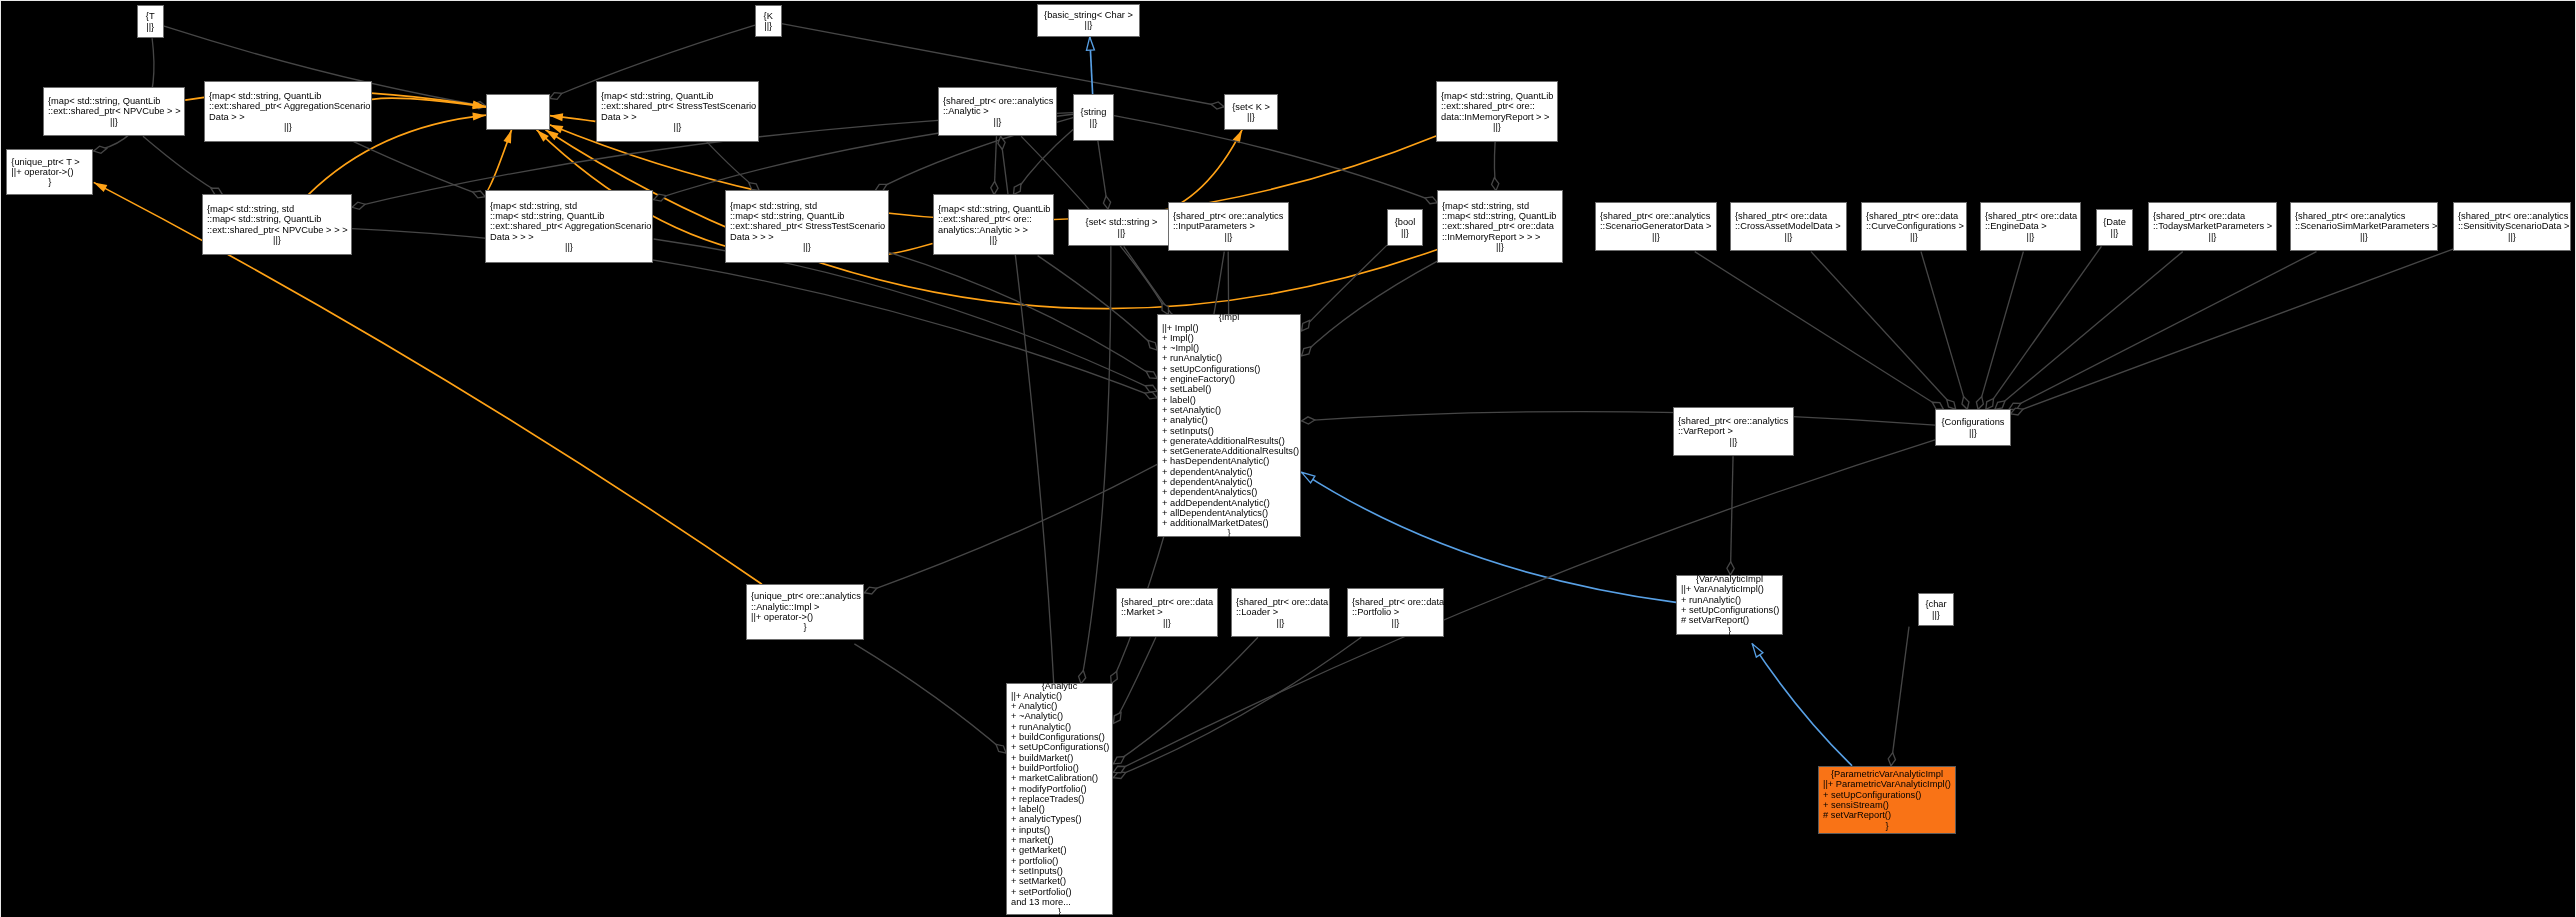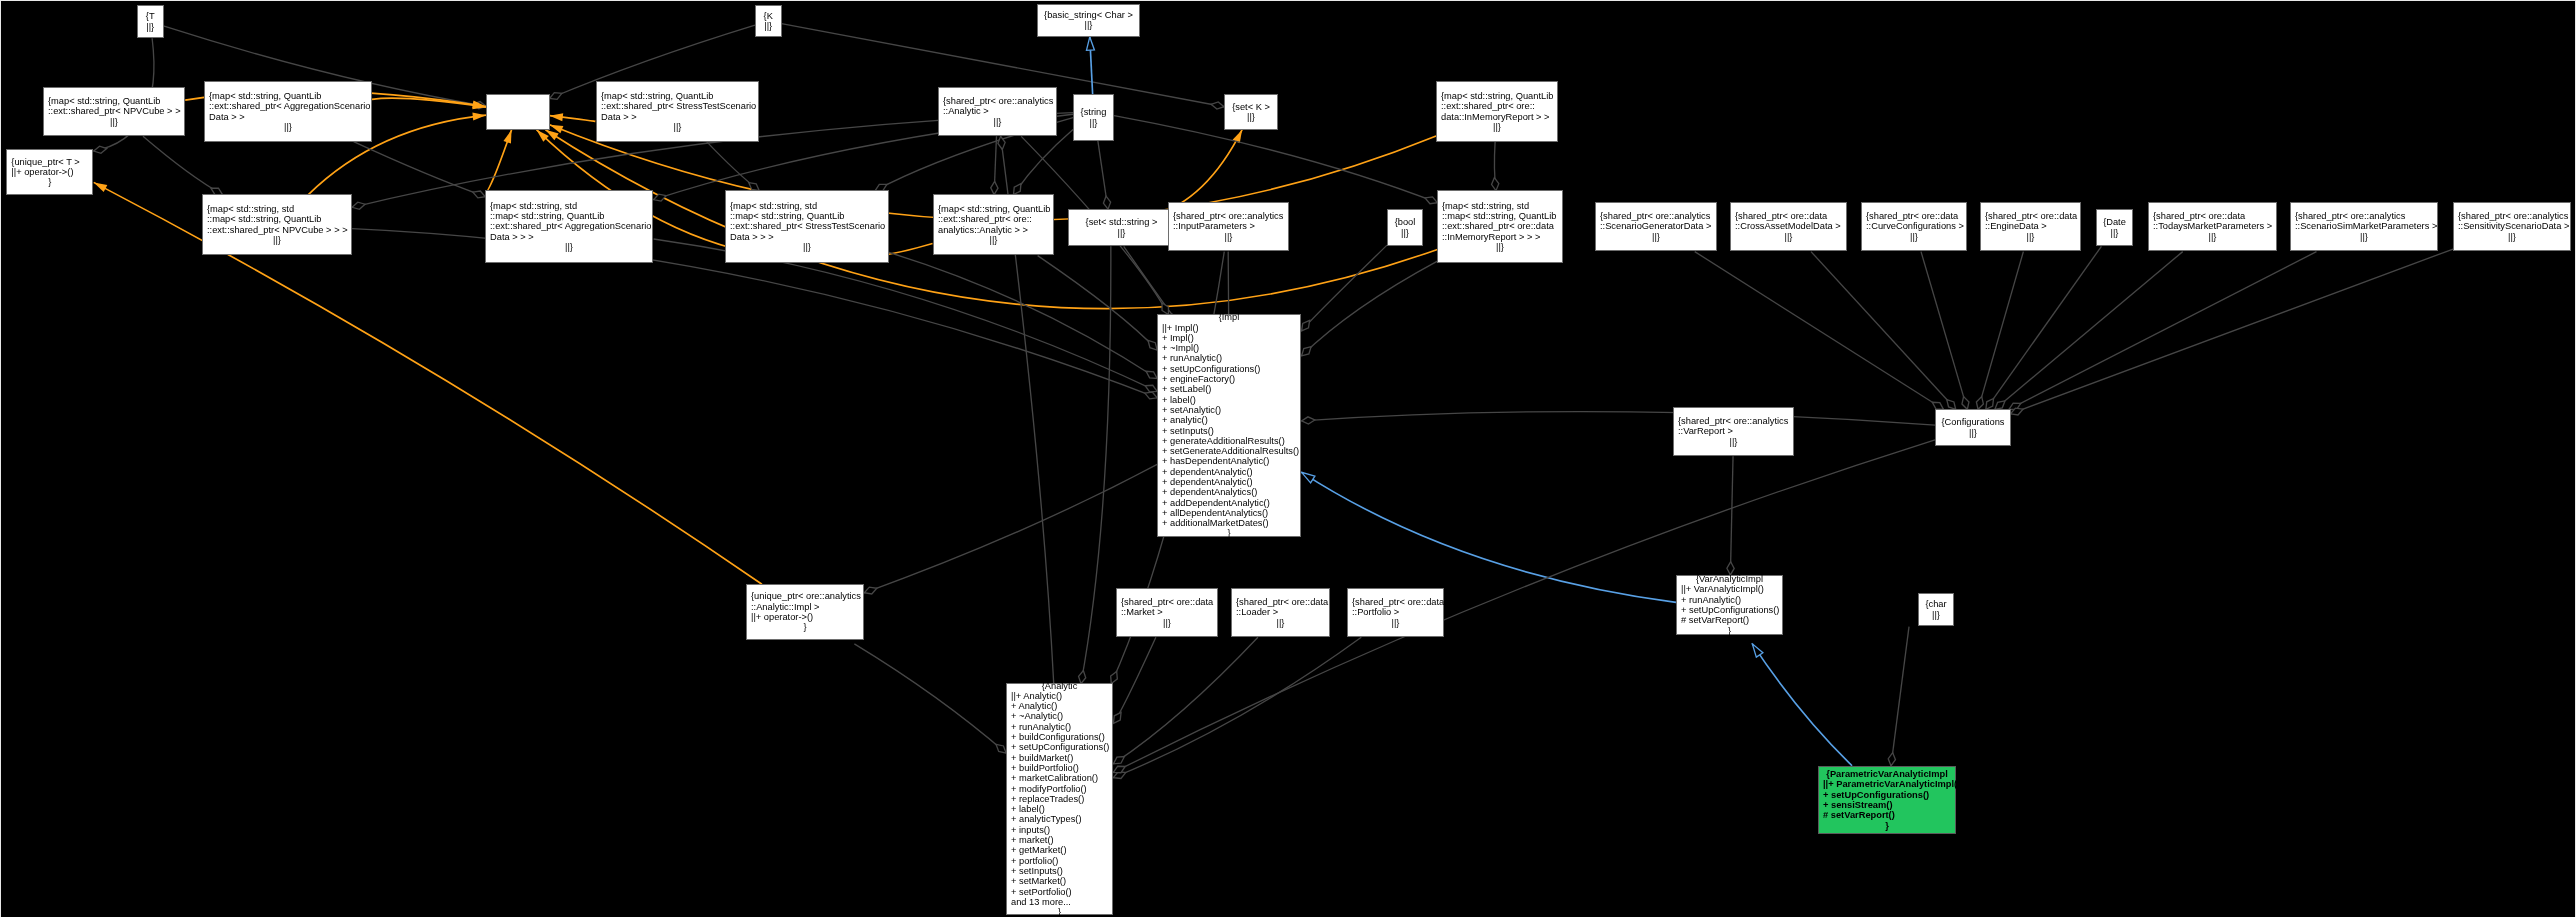--- a/index.html
+++ b/index.html
@@ -1,21 +1,21 @@
 <!DOCTYPE html>
 <html style="font-size:10.6px"><head>
 <meta charset="utf-8">
 <style>
   html,body{margin:0;padding:0;background:#000;}
   #stage{position:relative;width:2576px;height:918px;background:#000;border:0.7px solid #e8e8e8;box-sizing:border-box;overflow:hidden;
          font-family:"Liberation Sans","DejaVu Sans",sans-serif;}
   #edges{position:absolute;left:0;top:0;width:2576px;height:918px;}
   .node{position:absolute;background:#fff;border:1.3px solid #6e6e6e;color:#000;box-sizing:border-box;
         display:flex;flex-direction:column;justify-content:center;padding:1.3px 4px;cursor:pointer;}
-  .node.hl{background:#22c55e;border-color:#5a5a5a;font-weight:bold;}
+  .node.hl{background:#f97316;border-color:#5a5a5a;}
   .node .ln{font-size:9.3px;line-height:10.3px;white-space:nowrap;text-align:left;}
   .node .ln.c{text-align:center;}
 </style>
 </head>
 <body>
 
 <div id="stage">
     <svg id="edges" viewBox="0 0 3888 1385">
       <defs>
         <marker id="m-diamond" viewBox="0 0 24 16" refX="22" refY="8" markerWidth="24" markerHeight="16" markerUnits="userSpaceOnUse" orient="auto">

